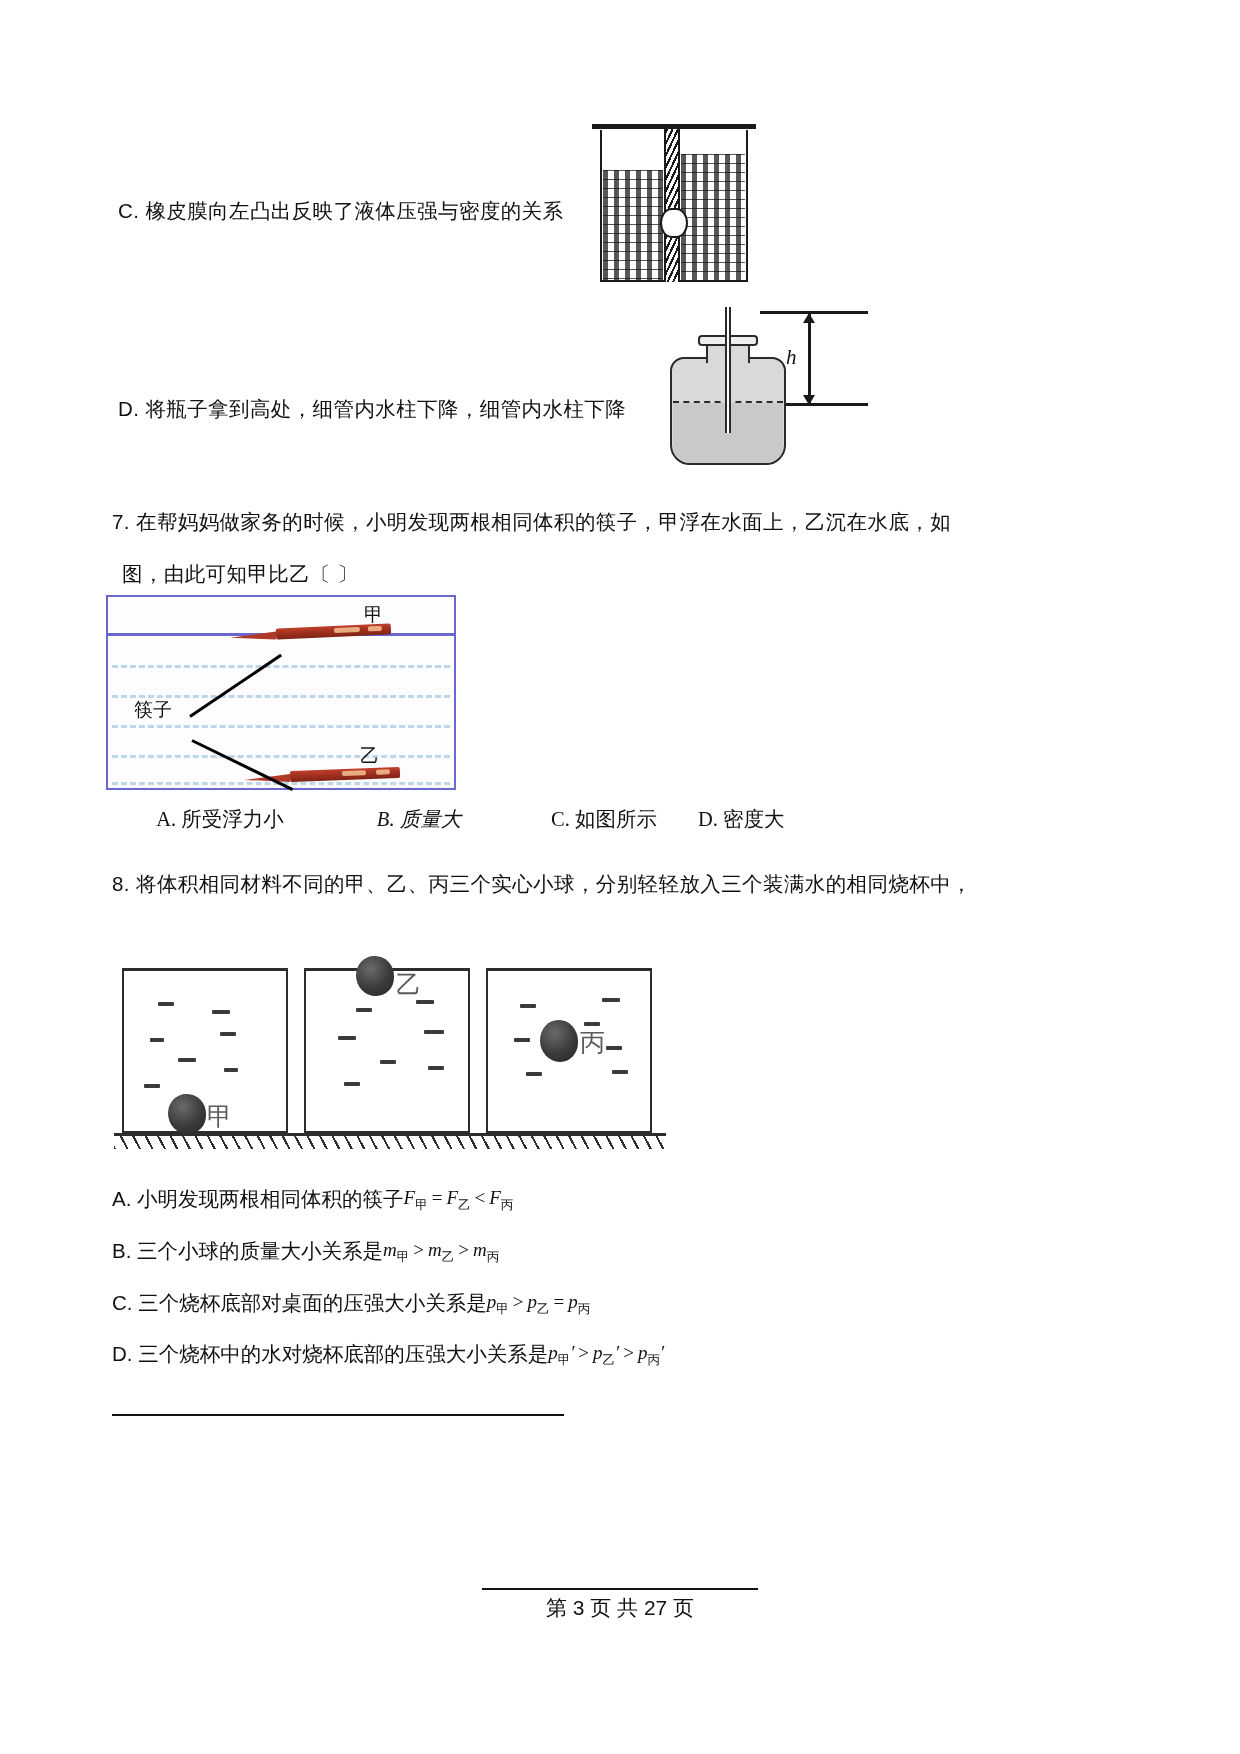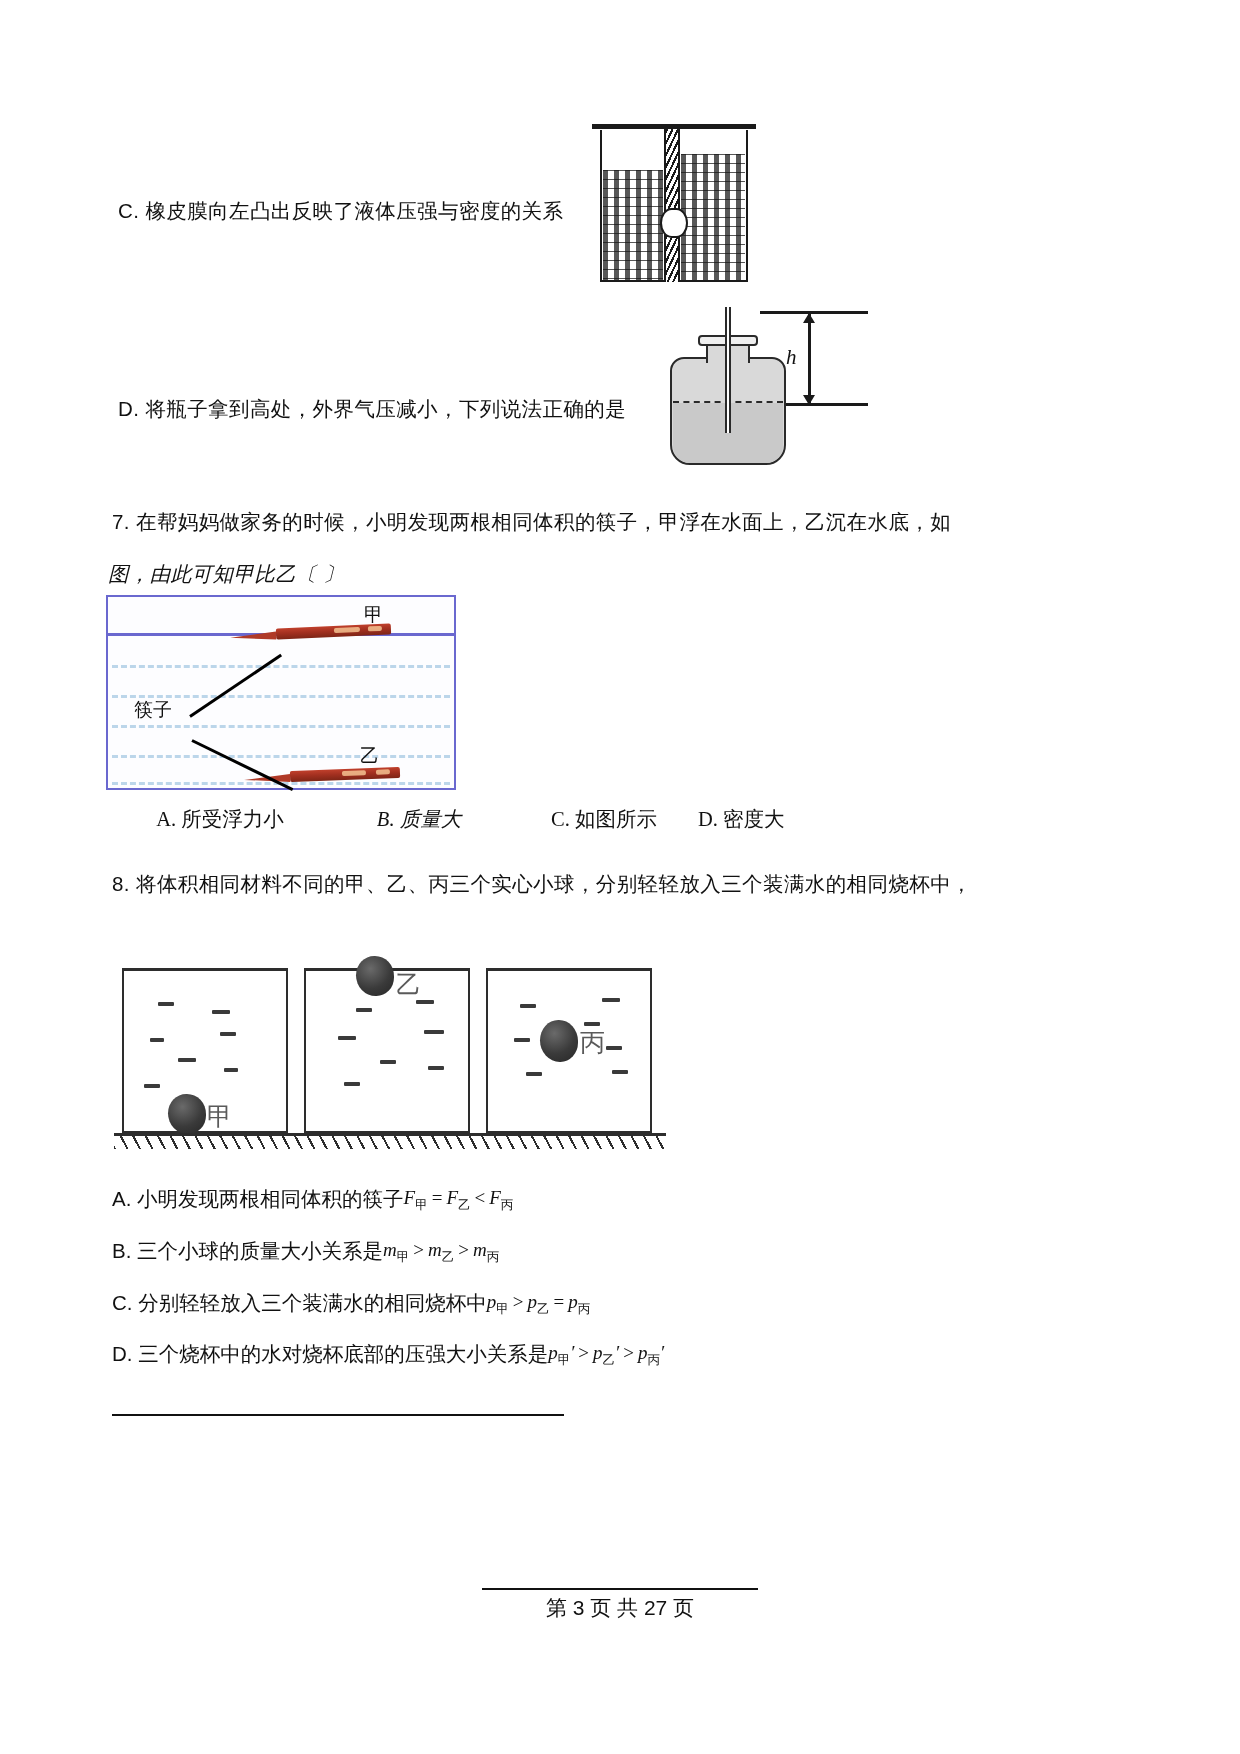--- a/index.html
+++ b/index.html
@@ -109,21 +109,21 @@
   .h-top-rule{position:absolute;left:120px;top:6px;width:108px;height:2.5px;background:#1a1a1a;}
   .h-bot-rule{position:absolute;left:88px;top:98px;width:140px;height:2.5px;background:#1a1a1a;}
   .h-label{
     position:absolute;left:146px;top:40px;
     font-family:"Liberation Serif","DejaVu Serif",serif;
     font-style:italic;font-size:21px;color:#111;
   }
 
   
   #q7-l1{position:absolute;left:112px;top:496px;}
-  #q7-l2{position:absolute;left:108px;top:548px;font-style:italic;}
+  #q7-l2{position:absolute;left:122px;top:548px;}
 
   #fig7{position:absolute;left:106px;top:595px;width:350px;height:195px;
         border:2.5px solid #6a68cf;background:#fdfdff;box-sizing:border-box;}
   .dashrow{
     position:absolute;left:4px;right:4px;height:0;
     border-top:3px dashed #bcd6ea;
   }
   .surface7{
     position:absolute;left:-2px;right:-2px;top:36px;height:3px;background:#6a68cf;
   }
@@ -221,21 +221,21 @@
 
   <div id="fig-c">
     <div class="tank-outer"></div>
     <div class="liq liq-l"></div>
     <div class="liq liq-r"></div>
     <div class="tank-rim"></div>
     <div class="divider"></div>
     <div class="membrane"></div>
   </div>
 
-  <div class="qtext" id="row-d">D. 将瓶子拿到高处，外界气压减小，下列说法正确的是</div>
+  <div class="qtext" id="row-d">D. 将瓶子拿到高处，细管内水柱下降，细管内水柱下降</div>
 
   <div id="fig-d">
     <div class="h-top-rule"></div>
     <div class="h-bot-rule"></div>
     <div class="h-arrow"></div>
     <div class="h-label">h</div>
     <div class="bottle-body"></div>
     <div class="water-fill"></div>
     <div class="water-line"></div>
     <div class="bottle-neck"></div>
@@ -320,21 +320,21 @@
   </div>
 
   <div class="opt-line" id="q8-opts">
     <div class="q8opt">
       <span>A. 小明发现两根相同体积的筷子</span><span class="frm"><i>F</i><sub>甲</sub><span class="op">=</span><i>F</i><sub>乙</sub><span class="op">&lt;</span><i>F</i><sub>丙</sub></span>
     </div>
     <div class="q8opt">
       <span>B. 三个小球的质量大小关系是</span><span class="frm"><i>m</i><sub>甲</sub><span class="op">&gt;</span><i>m</i><sub>乙</sub><span class="op">&gt;</span><i>m</i><sub>丙</sub></span>
     </div>
     <div class="q8opt">
-      <span>C. 分别轻轻放入三个装满水的相同烧杯中</span><span class="frm"><i>p</i><sub>甲</sub><span class="op">&gt;</span><i>p</i><sub>乙</sub><span class="op">=</span><i>p</i><sub>丙</sub></span>
+      <span>C. 三个烧杯底部对桌面的压强大小关系是</span><span class="frm"><i>p</i><sub>甲</sub><span class="op">&gt;</span><i>p</i><sub>乙</sub><span class="op">=</span><i>p</i><sub>丙</sub></span>
     </div>
     <div class="q8opt">
       <span>D. 三个烧杯中的水对烧杯底部的压强大小关系是</span><span class="frm"><i>p</i><sub>甲</sub><span>′</span><span class="op">&gt;</span><i>p</i><sub>乙</sub><span>′</span><span class="op">&gt;</span><i>p</i><sub>丙</sub><span>′</span></span>
     </div>
   </div>
 
   <div id="sec2-rule"></div>
 
   <div id="footer-rule"></div>
   <div id="footer">第 3 页 共 27 页</div>

